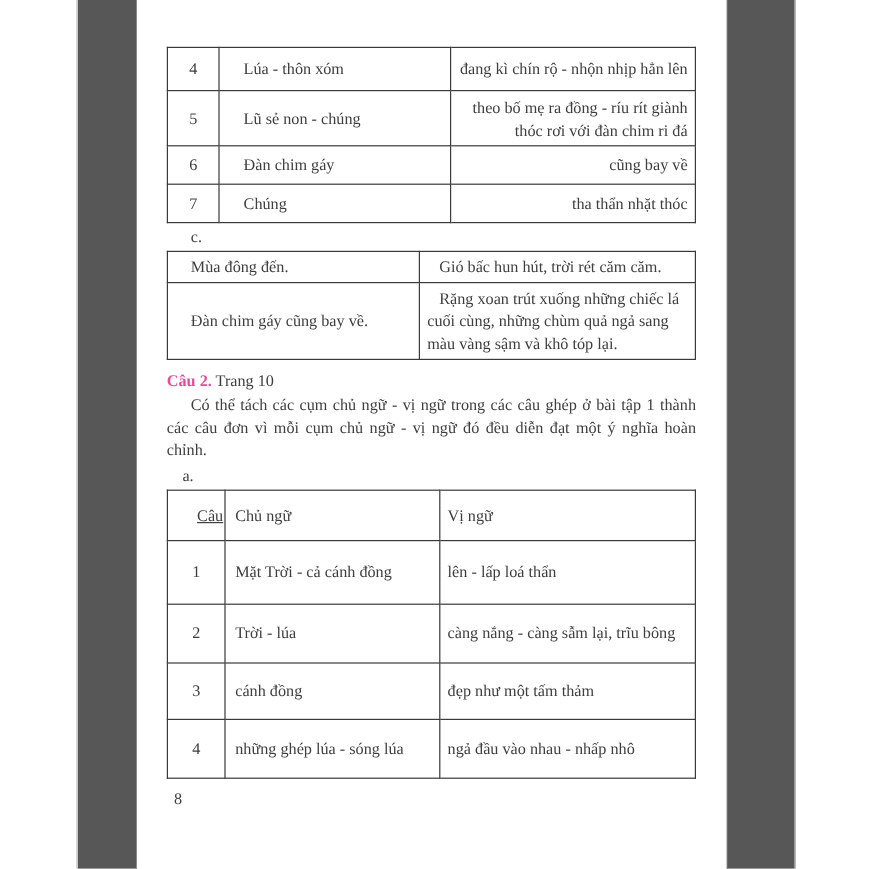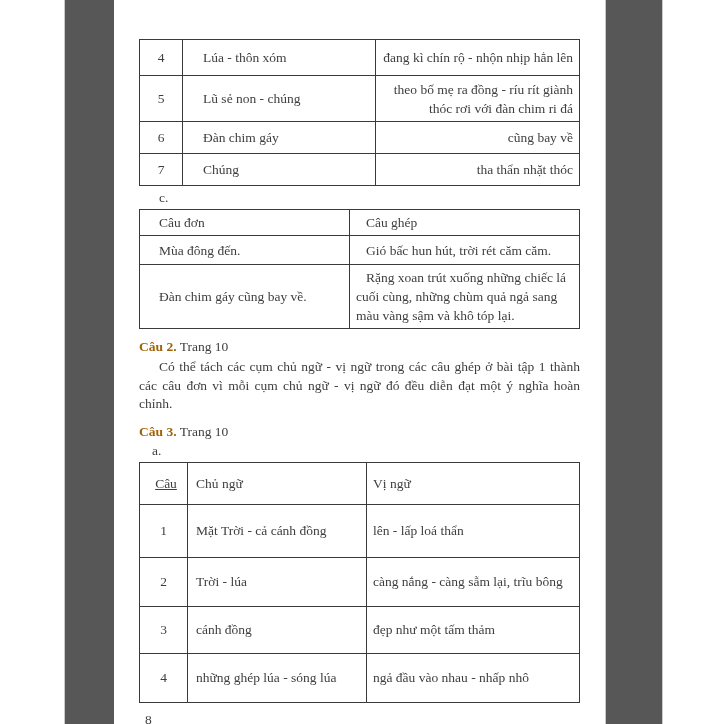--- a/index.html
+++ b/index.html
@@ -45,32 +45,32 @@
 
   
   .t2 td { vertical-align: top; padding: 3px 8px 3px 6px; }
   .t2 td:first-child  { width: 182px; padding-left: 19px; }
   .t2 td:last-child   { text-indent: 10px; }
   .t2 tr.hd td { height: 18px; }
   .t2 tr:nth-child(2) td { height: 22px; }
 
   
   .hd-line { font-size: 13.5px; line-height: 19px; margin: 8px 0 2px 0; }
-  .hd-line b { color: #a16207; }
+  .hd-line b { color: #ec4899; }
   .para {
     font-size: 13.5px; line-height: 18.5px;
     margin: 0 0 4px 0; text-indent: 20px; text-align: justify;
   }
 
   
   .t3 td { padding: 11px 6px; }
   .t3 td.num { width: 40px; text-align: center; padding: 3px 1px; }
   .t3 td:nth-child(2) { width: 164px; padding-left: 8px; }
   .t3 tr.hd td { height: 18px; }
-  .t3 tr.hd td.num { text-align: center; padding-left: 6px; text-decoration: underline; }
+  .t3 tr.hd td.num { text-align: right; padding-left: 6px; text-decoration: underline; }
   .t3 tr:nth-child(2) td { height: 30px; }
   .t3 tr:nth-child(3) td { height: 26px; }
   .t3 tr:nth-child(4) td { height: 24px; }
   .t3 tr:nth-child(5) td { height: 26px; }
 
   .page-num { font-size: 13.5px; line-height: 17px; margin: 8px 0 0 6px; color: #414141; }
 </style>
 </head>
 <body>
 
@@ -103,40 +103,35 @@
           <td>Chúng</td>
           <td>tha thẩn nhặt thóc</td>
         </tr>
       </tbody>
         </table>
 
       <div class="lbl-c">c.</div>
 
       <table class="t t2">
         <tbody>
-            <tr class="hd">
-          <td>Câu đơn</td>
-          <td>Câu ghép</td>
-        </tr>
         <tr>
           <td>Mùa đông đến.</td>
           <td>Gió bấc hun hút, trời rét căm căm.</td>
         </tr>
         <tr>
           <td>Đàn chim gáy cũng bay về.</td>
           <td>Rặng xoan trút xuống những chiếc lá cuối cùng, những chùm quả ngả sang màu vàng sậm và khô tóp lại.</td>
         </tr>
       </tbody>
         </table>
 
       <p class="hd-line"><b>Câu 2.</b> <span>Trang 10</span></p>
 
       <p class="para">Có thể tách các cụm chủ ngữ - vị ngữ trong các câu ghép ở bài tập 1 thành các câu đơn vì mỗi cụm chủ ngữ - vị ngữ đó đều diễn đạt một ý nghĩa hoàn chỉnh.</p>
 
-      <p class="hd-line"><b>Câu 3.</b> <span>Trang 10</span></p>
 
       <div class="lbl-a">a.</div>
 
       <table class="t t3">
         <tbody>
             <tr class="hd">
           <td class="num">Câu</td>
           <td>Chủ ngữ</td>
           <td>Vị ngữ</td>
         </tr>

